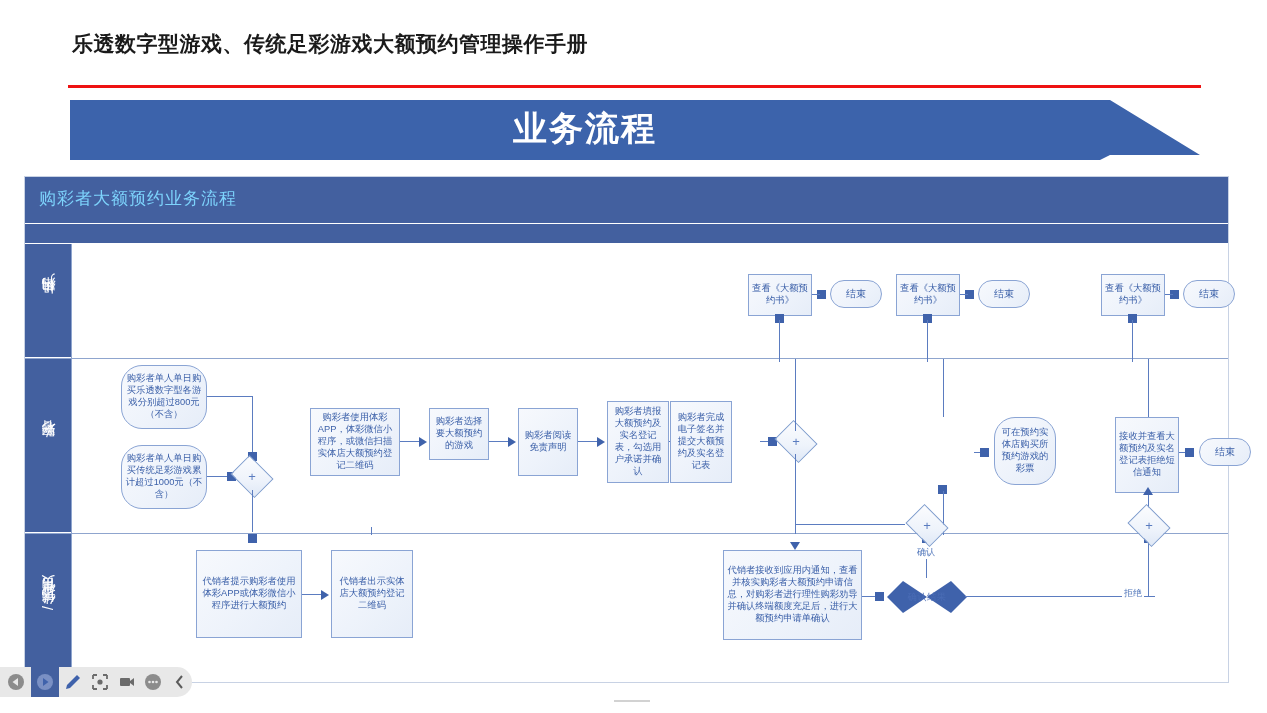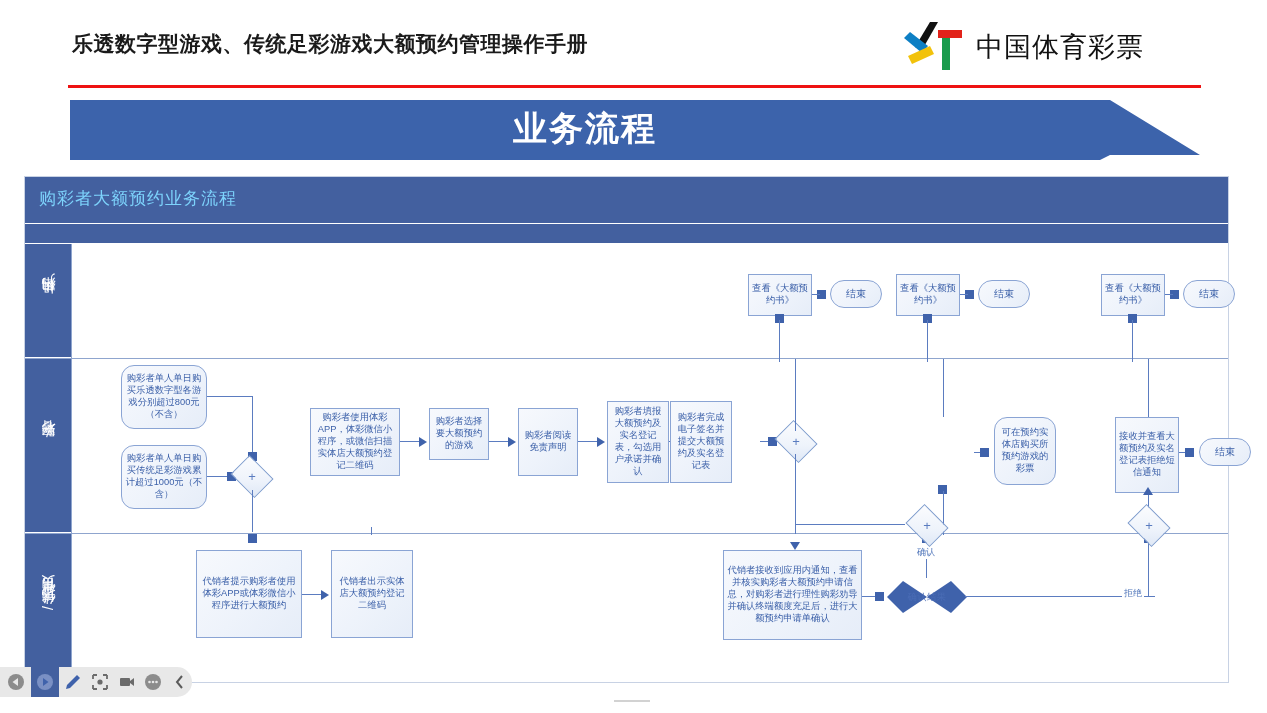--- a/index.html
+++ b/index.html
@@ -57,21 +57,21 @@
   
   .node{
     position:absolute;box-sizing:border-box;
     display:flex;align-items:center;justify-content:center;text-align:center;
     color:#3a5fa8;font-size:9.3px;line-height:1.28;
     padding:2px 3px;
     background:linear-gradient(135deg,#f7f9fd 0%,#eef3fb 55%,#e6edf8 100%);
     border:1px solid #8aa4d4;
   }
   .node.rect{border-radius:0;}
-  .node.round{border-radius:13px;}
+  .node.round{border-radius:21px;}
   .node.pill{border-radius:999px;font-size:10px;}
   .node.diamond{
     background:transparent;border:none;
   }
   .dmark{
     position:absolute;inset:0;
     background:linear-gradient(135deg,#fbfcfe 0%,#eef3fb 60%,#dfe8f6 100%);
     border:1px solid #7e9ccd;
     transform:rotate(45deg);
   }
@@ -104,30 +104,20 @@
     border-radius:4px;cursor:pointer;}
   .tb-btn.active{background:#43609f;border-radius:0;height:30px;width:30px;}
   #slide-edge{position:absolute;left:0;top:697px;width:1267px;height:16px;background:#fff;}
   #page-mark{position:absolute;left:614px;top:700px;width:36px;height:2px;background:#d2d2d2;}
 </style>
 </head>
 <body>
 
 <div id="header">
   <div id="doc-title">乐透数字型游戏、传统足彩游戏大额预约管理操作手册</div>
-  <div id="brand">
-    <svg width="66" height="54" viewBox="0 0 66 54">
-      <polygon points="30,2 38,2 22,30 15,27" fill="#111111"></polygon>
-      <rect x="38" y="10" width="24" height="8" fill="#e2231a"></rect>
-      <polygon points="42,18 50,18 50,50 42,50" fill="#1a9b4c"></polygon>
-      <polygon points="4,18 10,12 28,26 22,33" fill="#0d7fc4"></polygon>
-      <polygon points="12,44 8,36 30,26 34,34" fill="#f2c20b"></polygon>
-    </svg>
-    <div id="brand-name">中国体育彩票</div>
-  </div>
   <div id="red-rule"></div>
 </div>
 
 <div id="banner">
   <div id="banner-shape"></div>
   <div id="banner-title">业务流程</div>
 </div>
 
 <div id="pool">
   <div id="pool-header">

